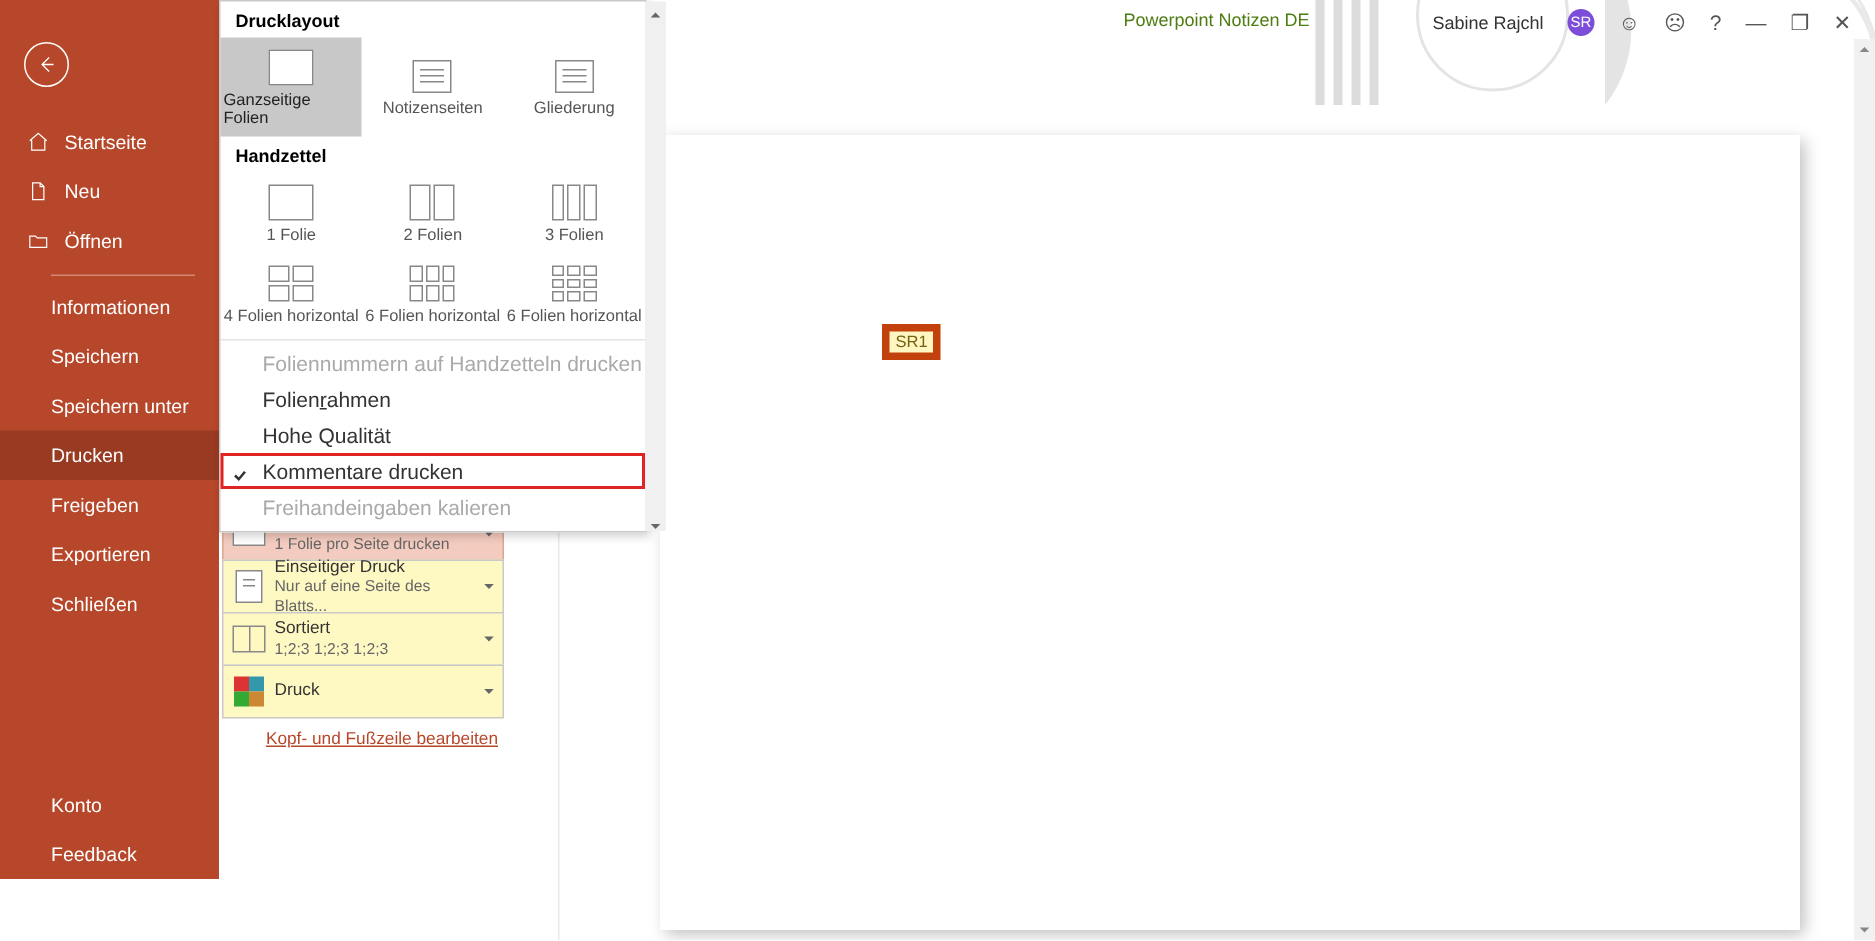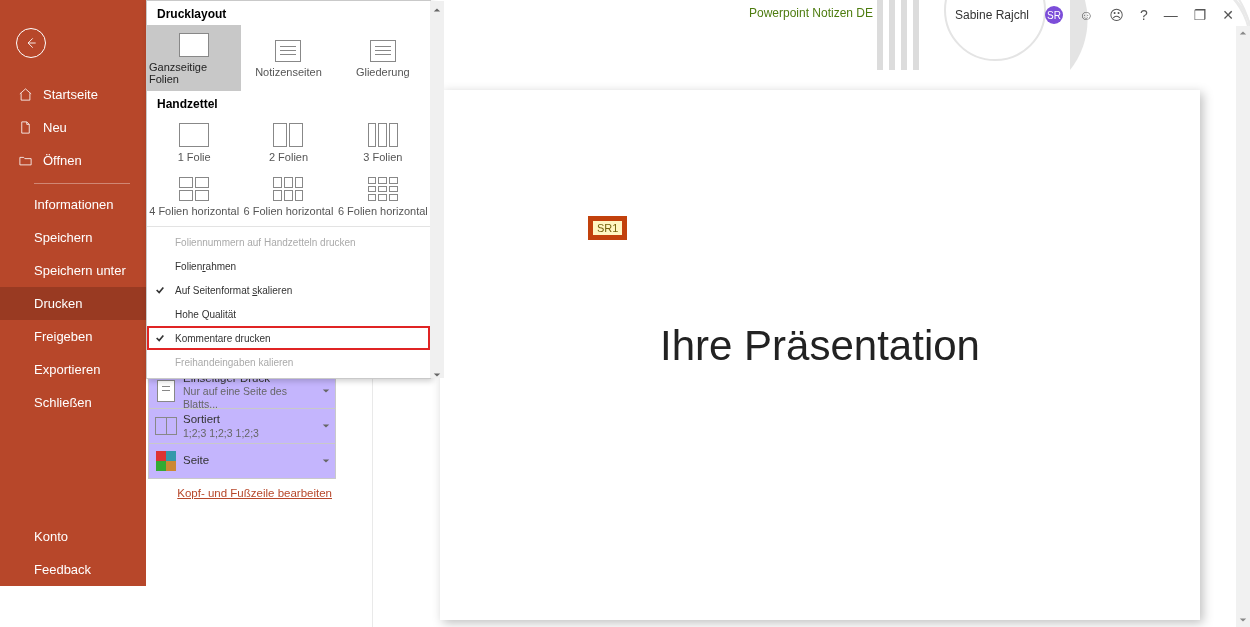--- a/index.html
+++ b/index.html
@@ -56,39 +56,39 @@
   .iconbox-grid div { border:1px solid #888; }
   .g1 { grid-template-columns: 1fr; grid-template-rows: 1fr; }
   .g2 { grid-template-columns: 1fr 1fr; grid-template-rows: 1fr; }
   .g3 { grid-template-columns: 1fr 1fr 1fr; grid-template-rows: 1fr; }
   .g4h { grid-template-columns: 1fr 1fr; grid-template-rows: 1fr 1fr; }
   .g6h { grid-template-columns: 1fr 1fr 1fr; grid-template-rows: 1fr 1fr; }
   .g9h { grid-template-columns: 1fr 1fr 1fr; grid-template-rows: 1fr 1fr 1fr; }
 
   .fly-list-item {
     height: 24px; display:flex; align-items:center; padding-left: 28px;
-    font-size:10px; color:#333; position:relative; cursor:pointer;
+    font-size:14px; color:#333; position:relative; cursor:pointer;
   }
   .fly-list-item.disabled { color:#aaa; cursor:default; }
   .fly-list-item .check {
     position:absolute; left:8px; width:10px; height:10px;
   }
   .fly-list-item .check svg{ width:10px;height:10px; stroke:#333; stroke-width:2; fill:none;}
   .fly-list-item.highlight { outline: 2.5px solid #E02424; outline-offset: -2px; }
   .fly-list-item u { text-decoration: underline; }
   .fly-divider { height:1px; background:#e3e3e3; margin: 3px 0; }
   .flyout-scroll { position:absolute; top:0; right:-14px; width:14px; bottom:0; background:#f0f0f0; display:flex; flex-direction:column; justify-content:space-between; align-items:center; padding:2px 0;}
   .flyout-scroll .arrow { width:8px;height:8px; }
   .flyout-scroll .arrow svg{width:8px;height:8px;fill:#666;}
 
   
   .settings-stack { position:absolute; top: 339px; left:2px; width: 188px; display:flex; flex-direction:column; gap:0; }
   .opt-row {
     display:flex; align-items:center; border:1px solid #c9c9c9; height: 36px;
-    background:#c4b5fd; position:relative; cursor:pointer; margin-top:-1px;
+    background:#fef9c3; position:relative; cursor:pointer; margin-top:-1px;
   }
   .opt-row.sel { background:#F4CBBF; border-color:#D9A693; }
   .opt-icon { width:34px; display:flex; align-items:center; justify-content:center; }
   .opt-text { flex:1; display:flex; flex-direction:column; line-height:1.2; }
   .opt-title { font-size:11.5px; color:#333; }
   .opt-sub { font-size:10.5px; color:#666; }
   .opt-caret { width:18px; display:flex; align-items:center; justify-content:center; }
   .opt-caret svg { width:8px; height:8px; fill:#666; }
   .color-sq { width:20px; height:20px; display:grid; grid-template-columns:1fr 1fr; grid-template-rows:1fr 1fr; }
   .color-sq div:nth-child(1){background:#d33;} .color-sq div:nth-child(2){background:#39a;}
@@ -263,26 +263,20 @@
     </div>
 
     <div class="fly-divider"></div>
     <div class="fly-list-item disabled">
       <span>Foliennummern auf Handzetteln drucken</span>
     </div>
     <div class="fly-list-item">
       <span>Folien<u>r</u>ahmen</span>
     </div>
     <div class="fly-list-item">
-      <span class="check"><svg viewBox="0 0 12 12">
-            <path d="M2 6 L5 9 L10 3"></path>
-          </svg></span>
-      <span>Auf Seitenformat <u>s</u>kalieren</span>
-    </div>
-    <div class="fly-list-item">
       <span>Hohe Qualität</span>
     </div>
     <div class="fly-list-item highlight">
       <span class="check"><svg viewBox="0 0 12 12">
             <path d="M2 6 L5 9 L10 3"></path>
           </svg></span>
       <span>Kommentare drucken</span>
     </div>
     <div class="fly-list-item disabled">
       <span>Freihandeingaben kalieren</span>
@@ -347,21 +341,21 @@
     <div class="opt-row">
       <div class="opt-icon">
           <div class="color-sq">
             <div></div>
             <div></div>
             <div></div>
             <div></div>
           </div>
         </div>
       <div class="opt-text">
-        <span class="opt-title">Seite</span>
+        <span class="opt-title">Druck</span>
       </div>
       <div class="opt-caret">
           <svg viewBox="0 0 10 10">
             <path d="M1 3 L5 7 L9 3 Z"></path>
           </svg>
         </div>
     </div>
 
     <div class="kf-link">Kopf- und Fußzeile bearbeiten</div>
   </div>
@@ -396,21 +390,20 @@
     <span class="btn">☺</span>
     <span class="btn">☹</span>
     <span class="btn">?</span>
     <span class="btn">—</span>
     <span class="btn">❐</span>
     <span class="btn">✕</span>
   </div>
 
   <div class="slide-canvas">
     <div class="comment-badge">SR1</div>
-    <div class="slide-title">Ihre Präsentation</div>
   </div>
 
   <div class="right-scroll">
     <svg viewBox="0 0 10 10">
         <path d="M1 7 L5 3 L9 7 Z"></path>
       </svg>
     <svg viewBox="0 0 10 10">
         <path d="M1 3 L5 7 L9 3 Z"></path>
       </svg>
   </div>

